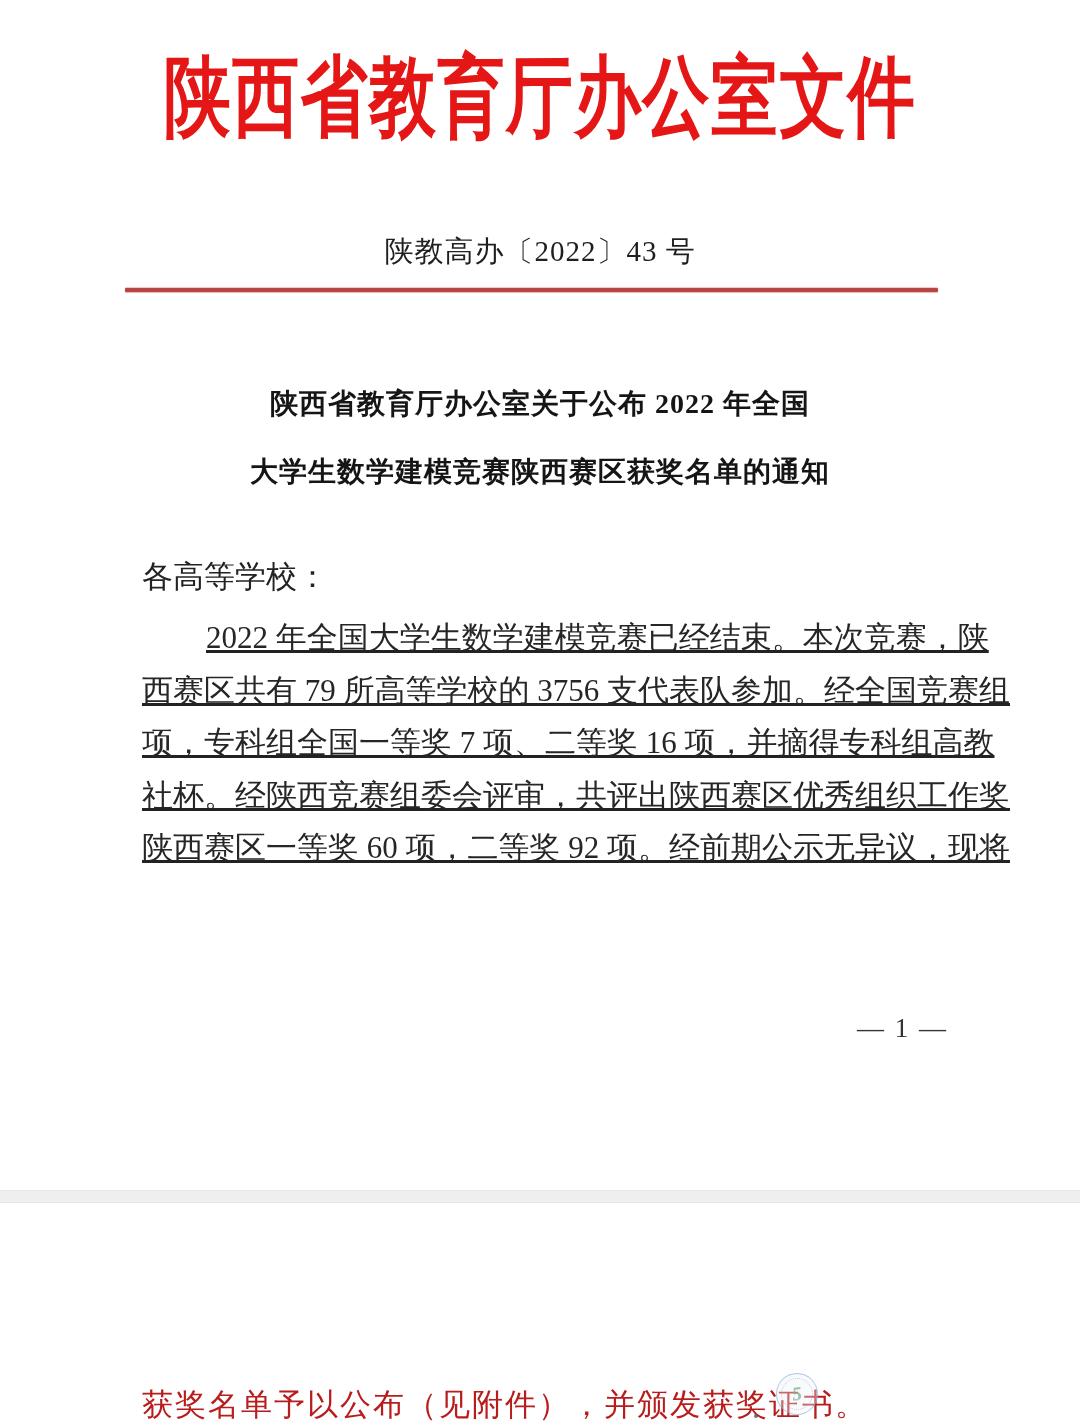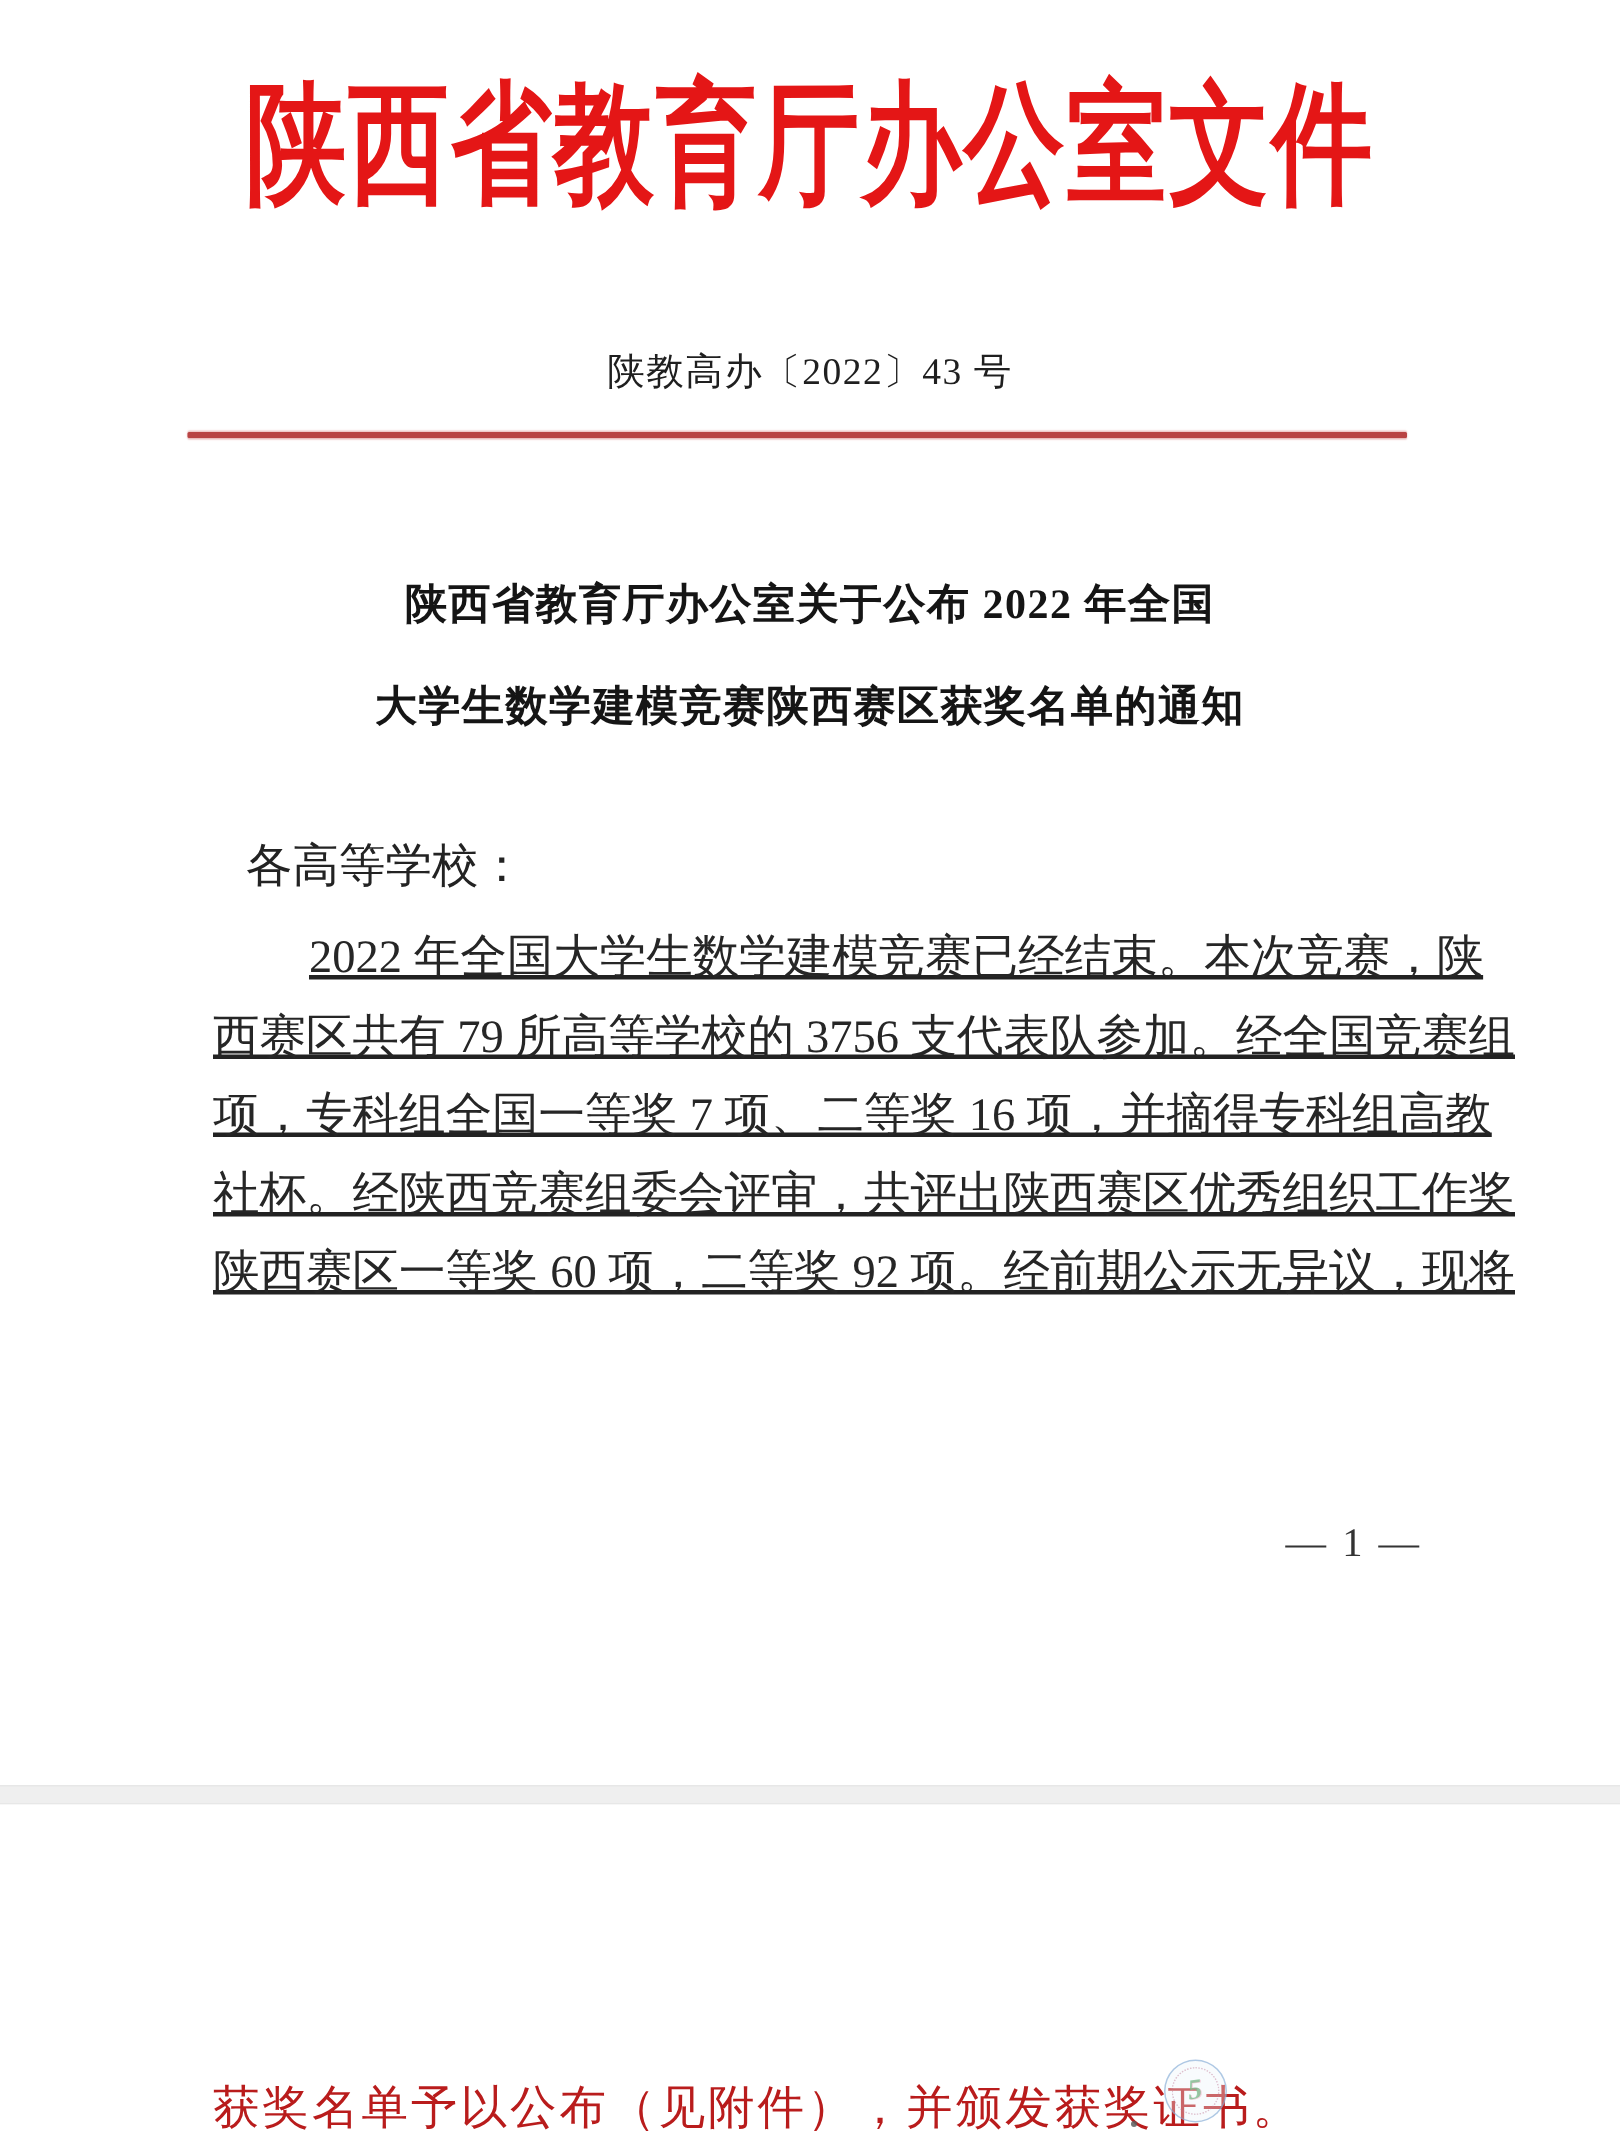--- a/index.html
+++ b/index.html
@@ -51,21 +51,21 @@
     white-space: nowrap;
     letter-spacing: 2px;
   }
 
   .doc-number {
     position: absolute;
     top: 234px;
     left: 0;
     width: 1080px;
     text-align: center;
-    font-size: 25px;
+    font-size: 29px;
     line-height: 1.2;
     color: #1f1f1f;
     letter-spacing: 1px;
   }
 
   .red-rule {
     position: absolute;
     top: 288px;
     left: 125px;
     width: 813px;
@@ -88,21 +88,20 @@
     letter-spacing: 1px;
   }
 
   .salutation {
     position: absolute;
     top: 558px;
     left: 142px;
     font-size: 31px;
     line-height: 1.2;
     color: #232323;
-    margin-left: 22px;
   }
 
   .body-block {
     position: absolute;
     top: 612px;
     left: 142px;
     width: 806px;
     text-decoration: underline;
   }
   .body-line {

